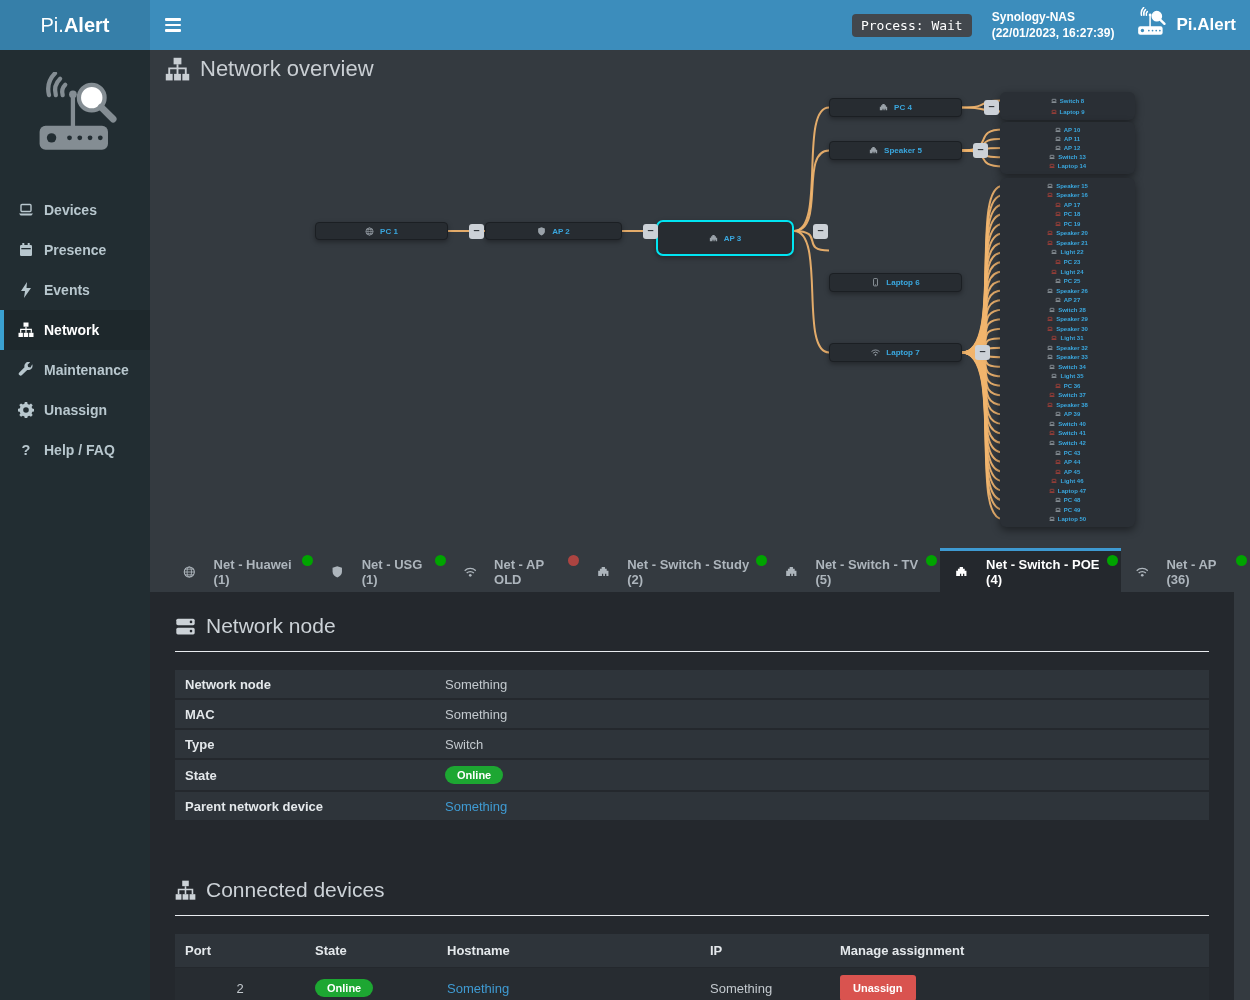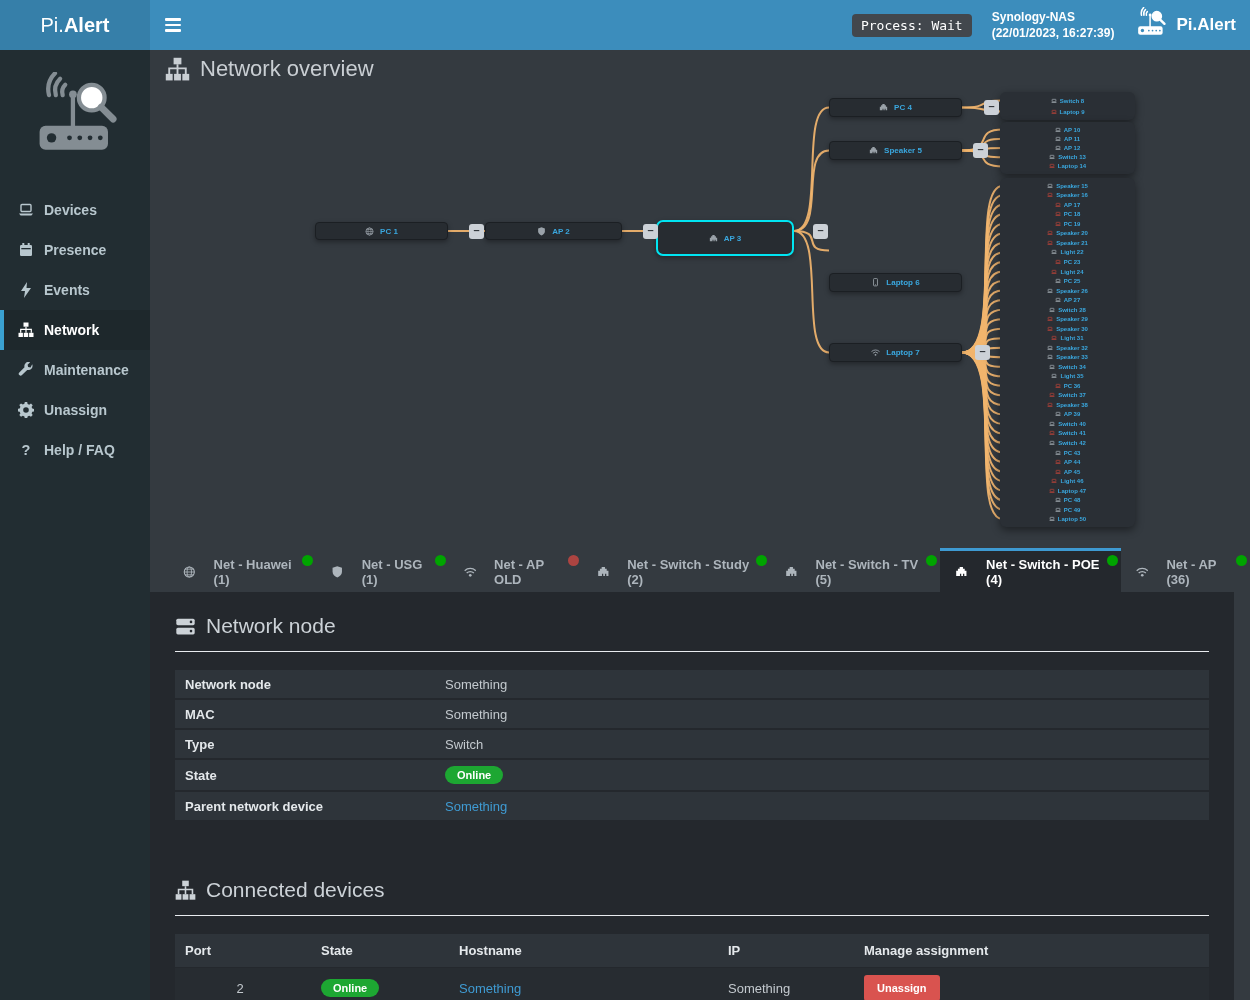--- a/index.html
+++ b/index.html
@@ -65,21 +65,21 @@
   .rule { border:none; border-top:1px solid #e9ecef; margin:13px 0 18px 0; }
   .info-row { display:grid; grid-template-columns:260px 1fr; background:#2e343a;
     margin-bottom:2px; padding:6px 10px; align-items:center; min-height:28px; }
   .info-label { font-size:13px; font-weight:700; color:#e4e8eb; }
   .info-value { font-size:13px; color:#c3c9ce; }
   a.link { color:#3f9bd3; text-decoration:none; font-size:13px; cursor:pointer; }
   .badge-online { display:inline-block; background:#1da732; color:#fff; font-size:11px;
     font-weight:700; padding:3px 12px; border-radius:10px; }
   .devices-gap { height:56px; }
   .dev-table { margin-top:0; }
-  .dev-row { display:grid; grid-template-columns:130px 132px 263px 130px 1fr; align-items:center;gap:6px; }
+  .dev-row { display:grid; grid-template-columns:130px 132px 263px 130px 1fr; align-items:center; }
   .dev-head { background:#2e343a; }
   .dev-head .cell { font-size:13px; font-weight:700; color:#e4e8eb; padding:9px 10px; }
   .dev-data { background:#272c31; margin-top:1px; }
   .dev-data .cell { padding:7px 10px; font-size:13px; color:#c3c9ce; }
   .cell.center { text-align:center; }
   .btn-danger { background:#d9534f; color:#fff; border:none; font-family:inherit; font-size:11px;
     font-weight:700; padding:7px 13px; border-radius:3px; cursor:pointer; }
 </style>
 </head>
 <body>

